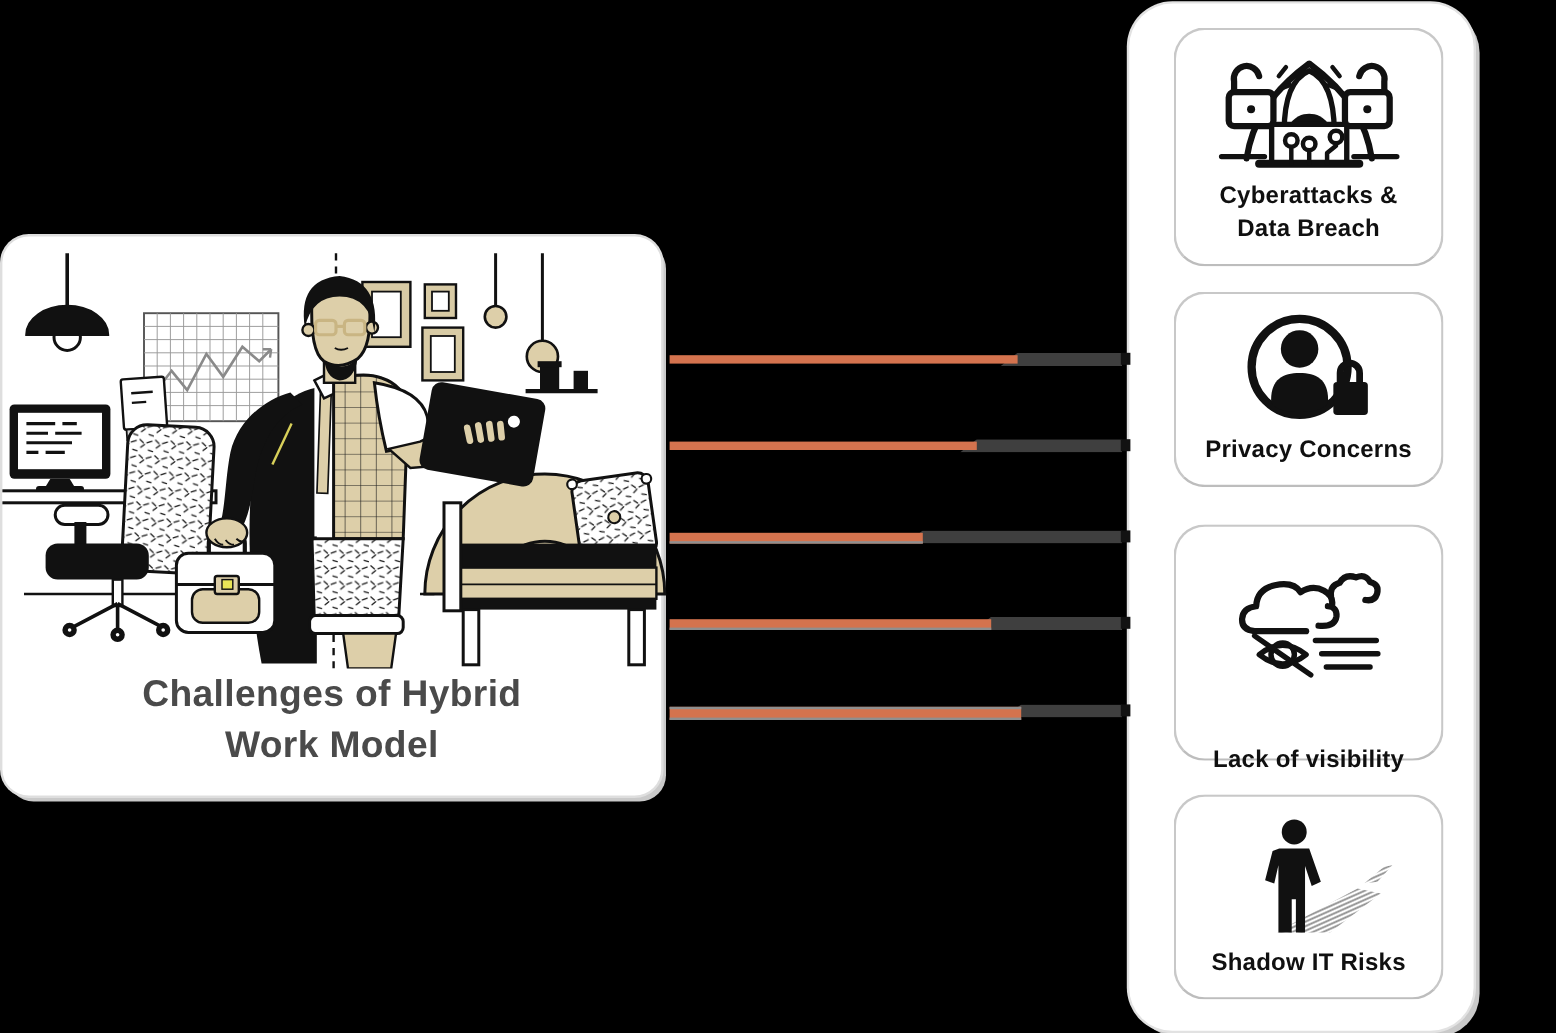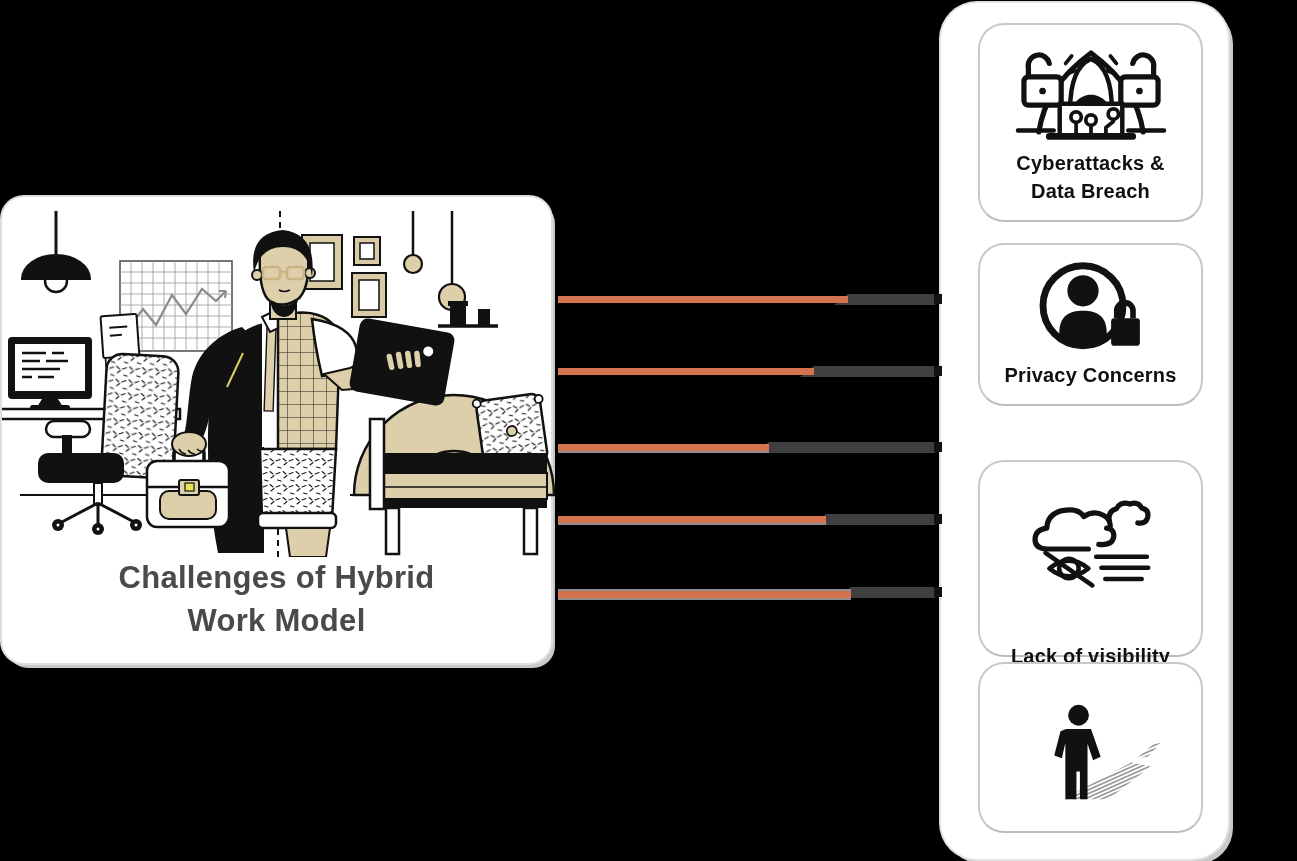--- a/index.html
+++ b/index.html
@@ -30,21 +30,21 @@
     box-shadow:0 0 0 2px #e2e2e2, 5px 5px 0 0 #c9c9c9;}
   .challenge-card{position:absolute;left:37px;width:225px;background:#fff;
     border:2px solid #c8c8c8;border-bottom-color:#bdbdbd;border-radius:26px;
     display:flex;flex-direction:column;align-items:center;box-sizing:border-box;}
   .challenge-card .icon-wrap{flex:1;display:flex;align-items:center;justify-content:center;
     padding-top:8px;}
   .challenge-card .label{font-size:20px;line-height:1.4;font-weight:700;color:#101010;
     text-align:center;padding:0 22px 15px;letter-spacing:.2px;}
   .card-1{top:20px;height:199px;}
   .card-2{top:240px;height:163px;}
-  .card-3{top:457px;height:197px;gap:40px;}
+  .card-3{top:434px;height:197px;gap:40px;}
   .card-4{top:659px;height:171px;}
 </style>
 </head>
 <body>
 
 <div class="left-card">
   <svg width="556" height="360" viewBox="0 0 556 360">
     <defs>
       <pattern id="speckle" width="13" height="13" patternUnits="userSpaceOnUse">
         <path d="M1 4 l4 -1.5 M8 1.5 l3 2.5 M2.5 10 l3.5 1 M9 8 l3 -2.5" stroke="#1a1a1a" stroke-width="1.1" fill="none" stroke-linecap="round"></path>
@@ -312,15 +312,16 @@
           <pattern id="hatch4" width="5" height="5" patternUnits="userSpaceOnUse" patternTransform="rotate(-24)">
             <line x1="0" y1="2.5" x2="5" y2="2.5" stroke="#8d8d8d" stroke-width="2.2"></line>
           </pattern>
         </defs>
         <polygon points="60,143 125,143 186,96 158,90" fill="url(#hatch4)"></polygon>
         <polygon points="166,84 190,64 200,62 182,82" fill="url(#hatch4)"></polygon>
         <circle cx="82" cy="22" r="15" fill="#111"></circle>
         <path d="M64 42 L100 42 L114 82 L103 87 L95 63 L95 143 L84 143 L84 103 L79 103 L79 143 L63 143 L63 62 L58 84 L47 80 L56 45 Z" fill="#111"></path>
       </svg>
     </div>
+    <div class="label">Shadow IT Risks</div>
   </div>
 
 </div>
 
 </body></html>

